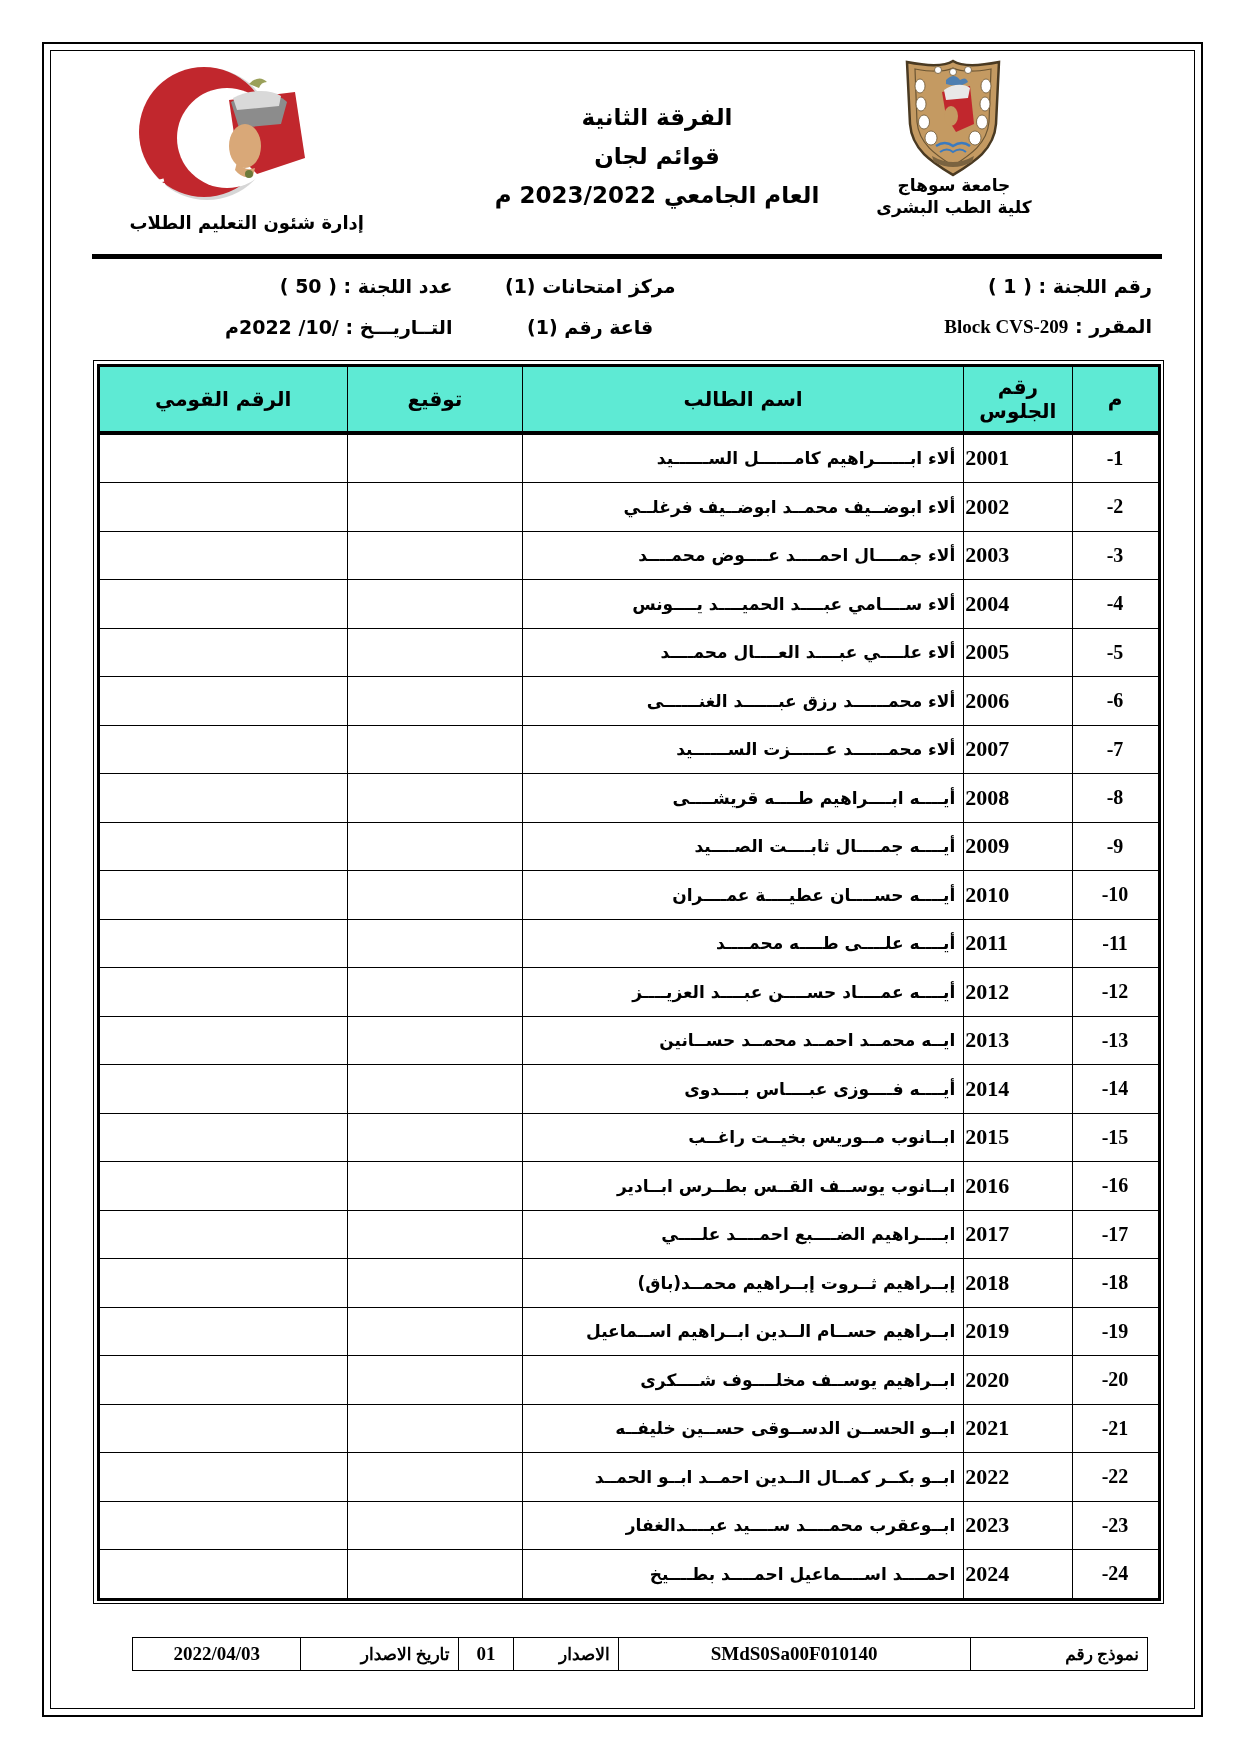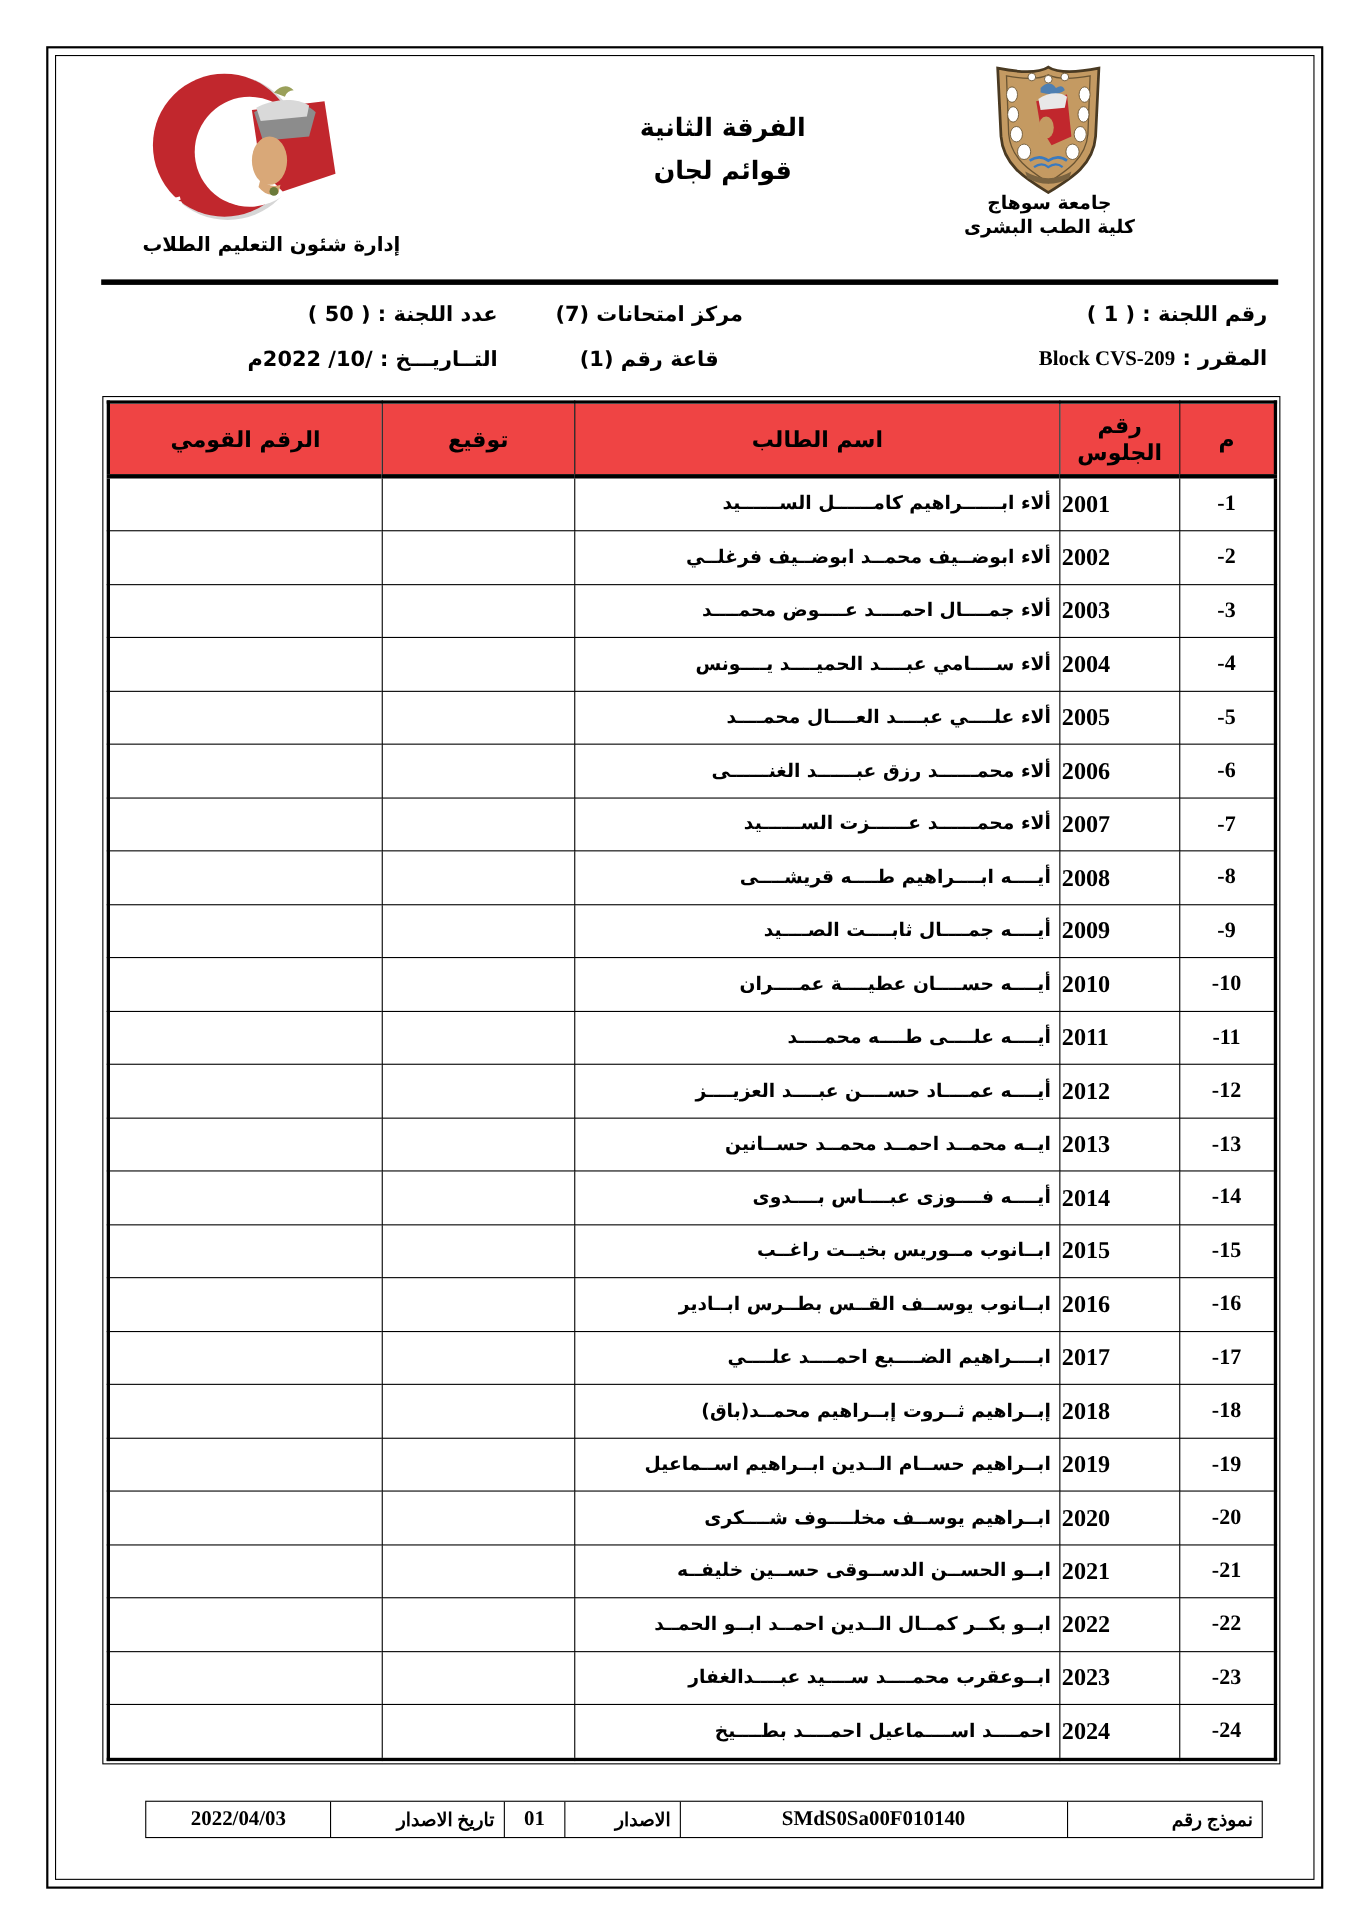--- a/index.html
+++ b/index.html
@@ -19,21 +19,21 @@
 
   
   .info{left:48px;top:221px;width:1060px;direction:rtl;display:grid;grid-template-columns:40% 26% 34%;grid-auto-rows:41px;align-items:center;font-weight:bold;font-size:19px;}
   .info .c2{text-align:center;}
   .latin{font-family:"Liberation Serif",serif;font-size:19px;}
 
   
   .tbl-wrap{left:49px;top:316px;width:1064px;border:1.5px solid #000;padding:2.5px;}
   table.main{width:100%;border-collapse:collapse;direction:rtl;table-layout:fixed;border:3.5px solid #000;}
   table.main th,table.main td{border:1.5px solid #000;overflow:hidden;}
-  table.main th{background:#ef4444;height:62px;font-size:20px;font-weight:bold;border-bottom:4px solid #000;}
+  table.main th{background:#5eead4;height:62px;font-size:20px;font-weight:bold;border-bottom:4px solid #000;}
   table.main td{height:45.5px;}
   col.c-idx{width:8.2%;}col.c-seat{width:10.2%;}col.c-name{width:41.6%;}col.c-sig{width:16.5%;}col.c-nid{width:23.5%;}
   td.idx{font-family:"Liberation Serif",serif;font-weight:bold;font-size:20px;text-align:center;}
   td.seat{font-family:"Liberation Serif",serif;font-weight:bold;font-size:22px;text-align:left;}
   td.name{font-weight:bold;font-size:17px;text-align:right;padding:0 8px 0 2px;white-space:nowrap;}
 
   
   .foot{left:88px;top:1593px;width:1014px;direction:rtl;display:grid;grid-template-columns:17.5% 34.7% 10.3% 5.5% 15.5% 16.5%;height:32px;border:1.5px solid #000;font-weight:bold;}
   .foot > div{border-left:1.5px solid #000;display:flex;align-items:center;font-size:17px;}
   .foot > div:last-child{border-left:none;}
@@ -67,20 +67,21 @@
     </text>
     <text font-size="17" font-weight="bold" fill="#ffffff" font-family="DejaVu Sans, sans-serif">
       <textPath href="#arcBot" startOffset="22%">كلية الطب</textPath>
     </text>
   </svg>
   <div class="abs dept-text">إدارة شئون التعليم الطلاب</div>
 
   <div class="abs title-block">
     <div>الفرقة الثانية</div>
     <div>قوائم لجان</div>
+    <div>العام الجامعي 2023/2022 م</div>
   </div>
 
   <svg class="abs shield-logo" viewBox="0 0 102 120">
     <path d="M 51,3 C 62,10 82,7 97,4 L 94,66 C 92,92 72,104 51,117 C 30,104 10,92 8,66 L 5,4 C 20,7 40,10 51,3 Z" fill="#c49a62" stroke="#4a3a22" stroke-width="2.5"></path>
     <path d="M 51,10 C 61,15 78,13 89,11 L 87,64 C 85,86 68,97 51,108 C 34,97 17,86 15,64 L 13,11 C 24,13 41,15 51,10 Z" fill="none" stroke="#6b5533" stroke-width="1.2"></path>
     <g fill="#ffffff" stroke="#6b5533" stroke-width="0.8">
       <ellipse cx="18" cy="28" rx="5" ry="7"></ellipse>
       <ellipse cx="19" cy="46" rx="5" ry="7"></ellipse>
       <ellipse cx="22" cy="64" rx="5.5" ry="7"></ellipse>
       <ellipse cx="29" cy="80" rx="6" ry="7"></ellipse>
@@ -102,21 +103,21 @@
   </svg>
   <div class="abs univ-text">
     <div>جامعة سوهاج</div>
     <div>كلية الطب البشرى</div>
   </div>
 
   <div class="abs rule"></div>
 
   <div class="abs info">
     <div class="c1">رقم اللجنة : ( 1 )</div>
-    <div class="c2">مركز امتحانات (7)</div>
+    <div class="c2">مركز امتحانات (1)</div>
     <div class="c3">عدد اللجنة : ( 50 )</div>
     <div class="c1">
       <span>المقرر :</span>
       <span class="latin">Block CVS-209</span>
     </div>
     <div class="c2">قاعة رقم (1)</div>
     <div class="c3">التــاريـــخ :    /10/ 2022م</div>
   </div>
 
   <div class="abs tbl-wrap">

